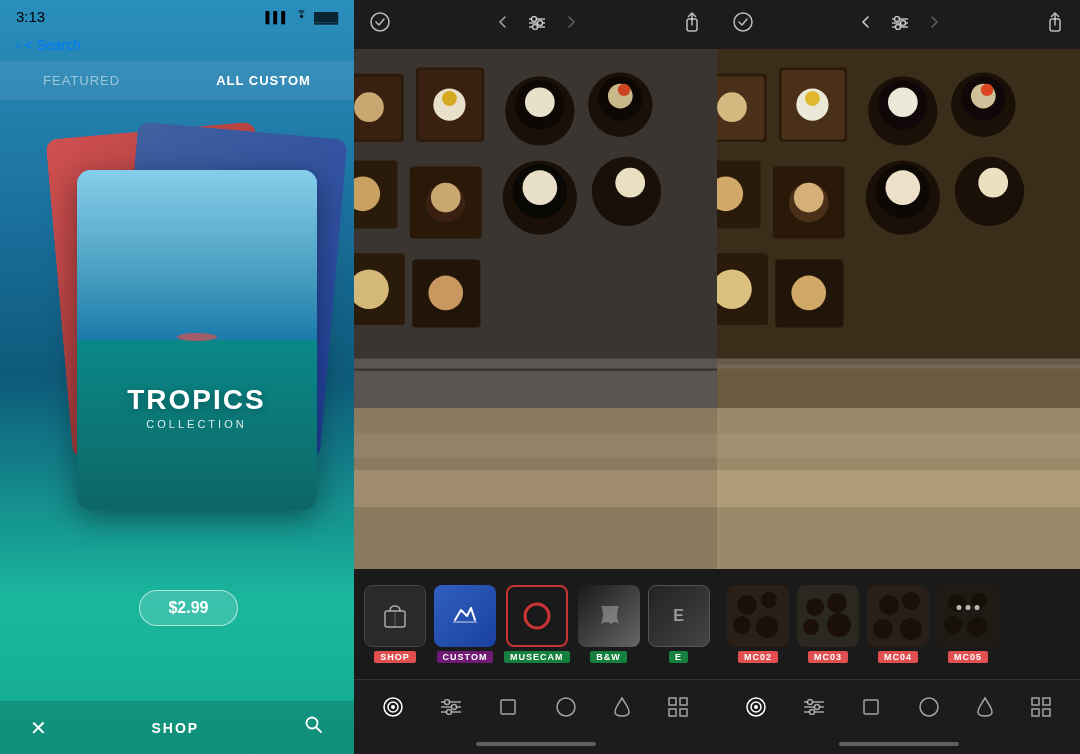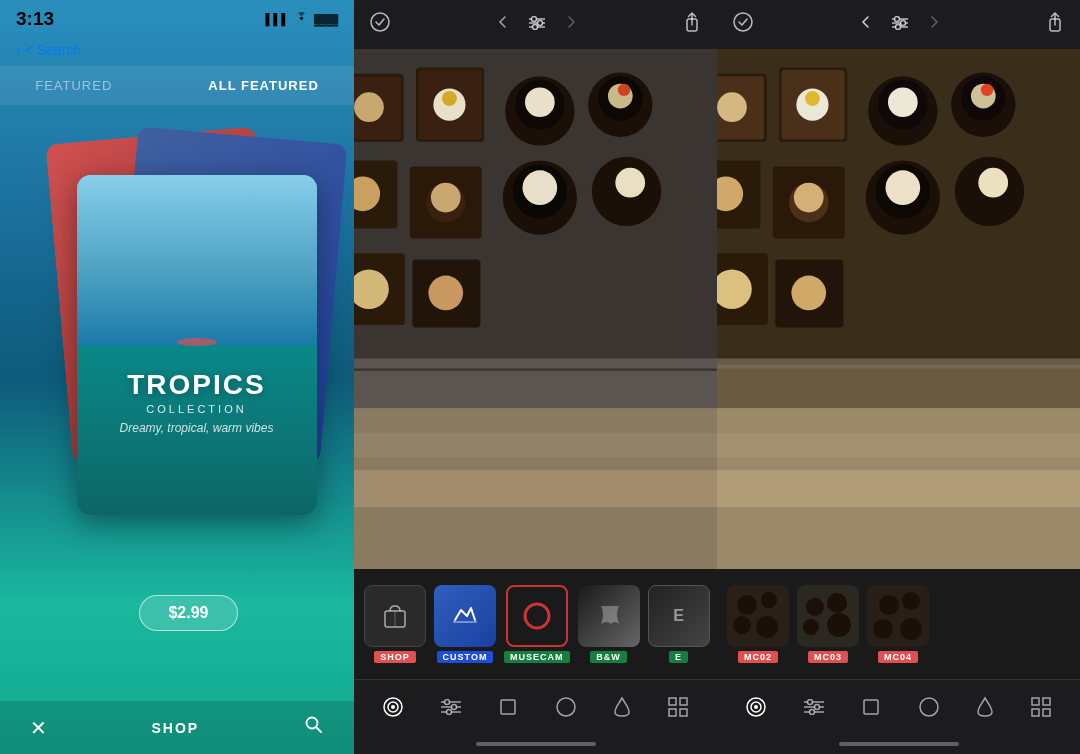--- a/index.html
+++ b/index.html
@@ -26,22 +26,22 @@
     .status-bar {
       display: flex;
       justify-content: space-between;
       align-items: center;
       padding: 8px 16px;
       color: #000;
       background: rgba(255,255,255,0.0);
     }
 
     .status-time {
-      font-size: 19px;
-      font-weight: 700;
+      font-size: 15px;
+      font-weight: 400;
       color: #000;
       text-align: center;
     }
 
     .status-icons {
       display: flex;
       gap: 5px;
       align-items: center;
     }
 
@@ -302,21 +302,21 @@
     .preset-label-tag {
       background: #e05050;
       color: #fff;
       font-size: 9px;
       font-weight: 700;
       padding: 1px 6px;
       border-radius: 2px;
       letter-spacing: 1px;
     }
 
-    .preset-label-tag.blue { background: #1d4ed8; }
+    .preset-label-tag.blue { background: #701a75; }
     .preset-label-tag.dark { background: #15803d; }
 
     .tools-bar {
       height: 55px;
       background: #1c1c1e;
       display: flex;
       justify-content: space-around;
       align-items: center;
       padding: 0 10px;
       border-top: 1px solid #333;
@@ -369,21 +369,21 @@
 
   <div class="nav-bar">
     <div class="nav-back">
       <span>‹</span>
       <span>&lt; Search</span>
     </div>
   </div>
 
   <div class="tabs-row">
     <span class="tab-label">FEATURED</span>
-    <span class="tab-label active">ALL FEATURED</span>
+    <span class="tab-label active">ALL CUSTOM</span>
   </div>
 
   <div class="preset-cards-area">
 
     <div class="preset-card-back preset-card-back-left">
       <div style="width:100%;height:100%;background:linear-gradient(135deg,#d05050 0%,#903030 100%);"></div>
     </div>
     <div class="preset-card-back preset-card-back-right">
       <div style="width:100%;height:100%;background:linear-gradient(135deg,#4060a0 0%,#2040a0 100%);"></div>
     </div>
@@ -392,21 +392,20 @@
       <div class="preset-card-bg">
 
         <div style="position:absolute;top:0;left:0;right:0;height:50%;background:linear-gradient(180deg,#87ceeb 0%,#4a9fc0 60%,#1a7aaa 100%);"></div>
         <div style="position:absolute;top:50%;left:0;right:0;height:50%;background:linear-gradient(180deg,#0a8888 0%,#0d6666 100%);"></div>
 
         <div style="position:absolute;top:48%;left:50%;transform:translateX(-50%);width:40px;height:8px;background:rgba(220,80,80,0.7);border-radius:50%;"></div>
 
         <div class="card-title-area">
           <div class="card-title">TROPICS</div>
           <div class="card-subtitle">COLLECTION</div>
-          <div class="card-tagline">Dreamy, tropical, warm vibes</div>
         </div>
       </div>
     </div>
   </div>
 
   <div class="price-btn">
     <button class="price-button">$2.99</button>
   </div>
 
   <div class="panel1-bottom">
@@ -749,20 +748,38 @@
           <rect width="62" height="62" fill="#282018"></rect>
           <circle cx="22" cy="20" r="10" fill="#1a1008"></circle>
           <circle cx="44" cy="16" r="9" fill="#1a1008"></circle>
           <circle cx="16" cy="44" r="10" fill="#1a1008"></circle>
           <circle cx="44" cy="44" r="11" fill="#1a1008"></circle>
         </svg>
       </div>
       <span class="preset-label-tag">MC04</span>
     </div>
 
+    <div class="preset-item">
+      <div class="preset-thumb" style="background:#1c1c1c;position:relative;">
+        <svg width="62" height="62" viewBox="0 0 62 62">
+          <rect width="62" height="62" fill="#201a14"></rect>
+          <circle cx="20" cy="18" r="9" fill="#161008"></circle>
+          <circle cx="42" cy="16" r="8" fill="#161008"></circle>
+          <circle cx="16" cy="40" r="9" fill="#161008"></circle>
+          <circle cx="40" cy="42" r="10" fill="#161008"></circle>
+        </svg>
+
+        <div style="position:absolute;top:20px;left:50%;transform:translateX(-50%);display:flex;gap:4px;">
+          <div style="width:5px;height:5px;border-radius:50%;background:rgba(255,255,255,0.7);"></div>
+          <div style="width:5px;height:5px;border-radius:50%;background:rgba(255,255,255,0.7);"></div>
+          <div style="width:5px;height:5px;border-radius:50%;background:rgba(255,255,255,0.7);"></div>
+        </div>
+      </div>
+      <span class="preset-label-tag">MC05</span>
+    </div>
   </div>
 
   <div class="tools-bar">
     <span class="tool-icon active">
       <svg width="22" height="22" viewBox="0 0 22 22">
           <circle cx="11" cy="11" r="9" stroke="white" stroke-width="1.5" fill="none"></circle>
           <circle cx="11" cy="11" r="5" stroke="white" stroke-width="1.5" fill="none"></circle>
           <circle cx="11" cy="11" r="2" fill="white"></circle>
         </svg>
     </span>

